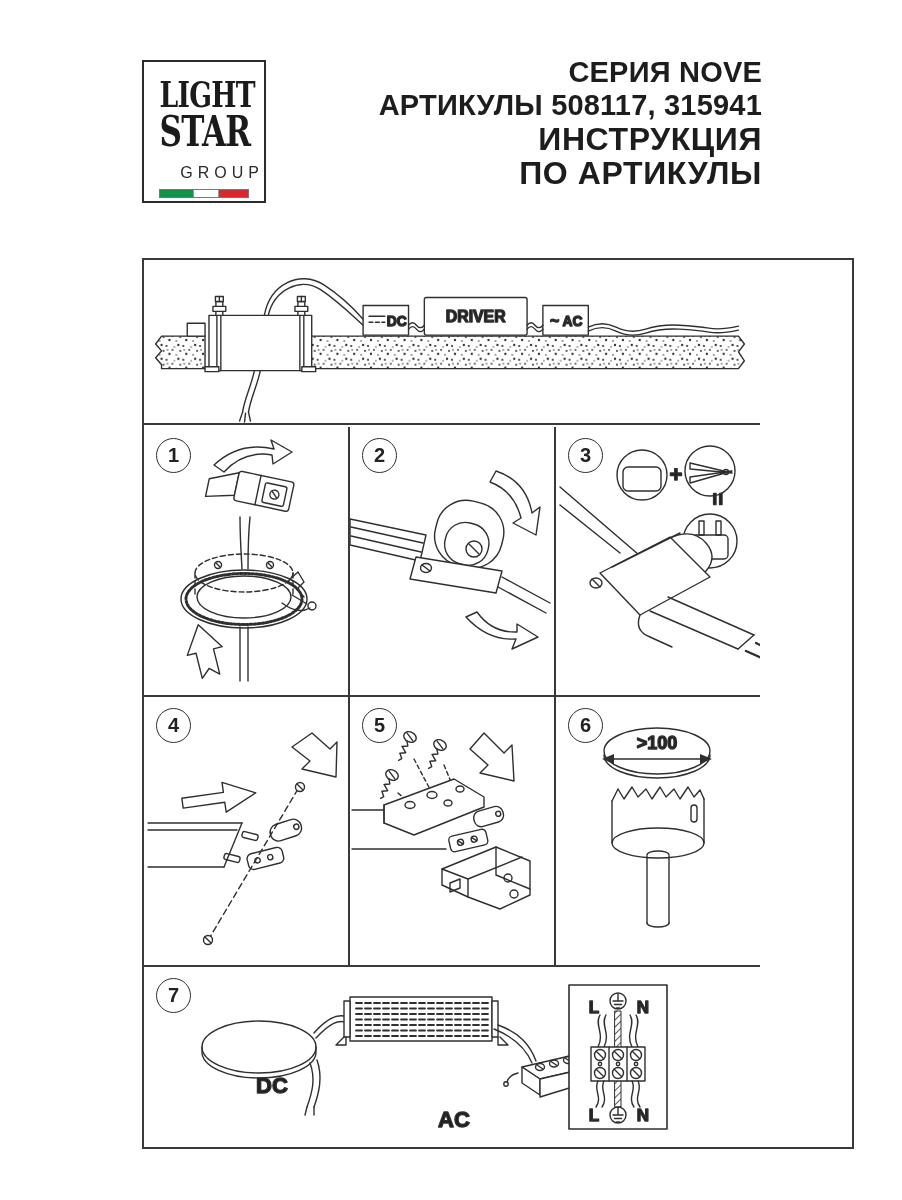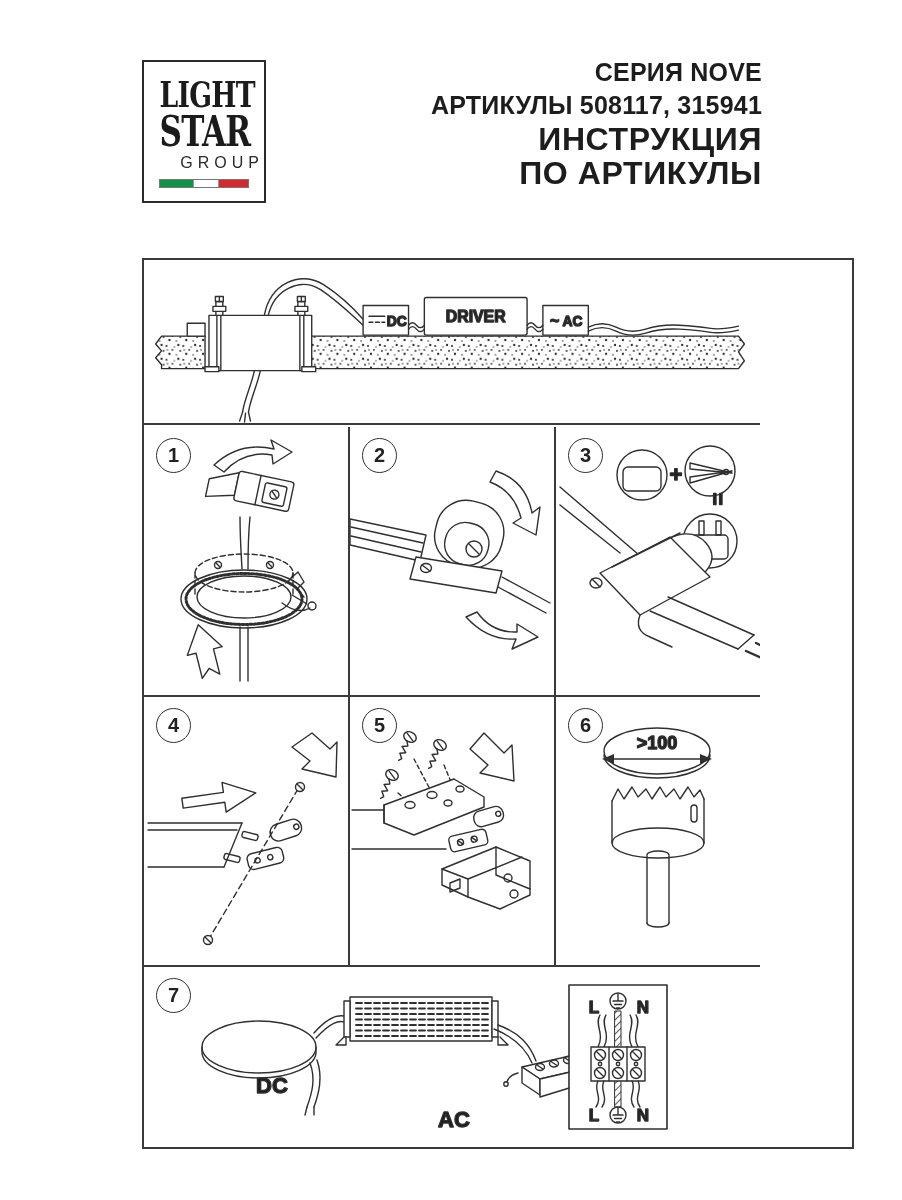--- a/index.html
+++ b/index.html
@@ -13,32 +13,32 @@
     position:absolute; left:142px; top:60px; width:124px; height:143px;
     border:2px solid #2b2b2b; text-align:right; padding-top:14px;
   }
   .logo-l1,.logo-l2{
     font-family:"DejaVu Serif", serif; font-weight:bold; color:#1b1b1b;
     transform:scaleX(.74); transform-origin:50% 50%; letter-spacing:-1px;
   }
   .logo-l1{ font-size:36px; line-height:36px; }
   .logo-l2{ font-size:42px; line-height:40px; }
   .logo-l3{
-    font-size:16px; line-height:18px; letter-spacing:5px; margin-top:2px;
+    font-size:16px; line-height:18px; letter-spacing:5px; margin-top:12px;
     color:#2a2a2a; padding-left:5px;
   }
   .logo-flag{
     width:90px; height:9px; margin:7px auto 0; display:flex;
     border:1px solid #777;
   }
   .logo-flag span{ display:block; height:100%; }
   .fg{ width:38%; } .fw{ width:29%; border-left:1px solid #999; border-right:1px solid #999; } .fr{ width:33%; }
   
   .header-block{ position:absolute; right:140px; top:56px; text-align:right; color:#1d1d1d; }
-  .series,.articles{ font-size:25px; font-weight:bold; line-height:33px; letter-spacing:.2px; }
+  .series,.articles{ font-size:29px; font-weight:bold; line-height:33px; letter-spacing:.2px; }
   .title{ font-size:32px; font-weight:bold; line-height:34px; letter-spacing:.6px; }
   .t1{ }
   
   .frame{
     position:absolute; left:142px; top:258px; width:712px; height:891px;
     border:2px solid #3a3a3a;
   }
   .overview{ position:absolute; left:0; top:0; width:616px; height:165px; border-bottom:2px solid #3a3a3a; }
   .cell{ position:absolute; width:206px; height:270px; border-bottom:2px solid #3a3a3a; }
   .cell.colA{ left:0; border-right:2px solid #3a3a3a; }

